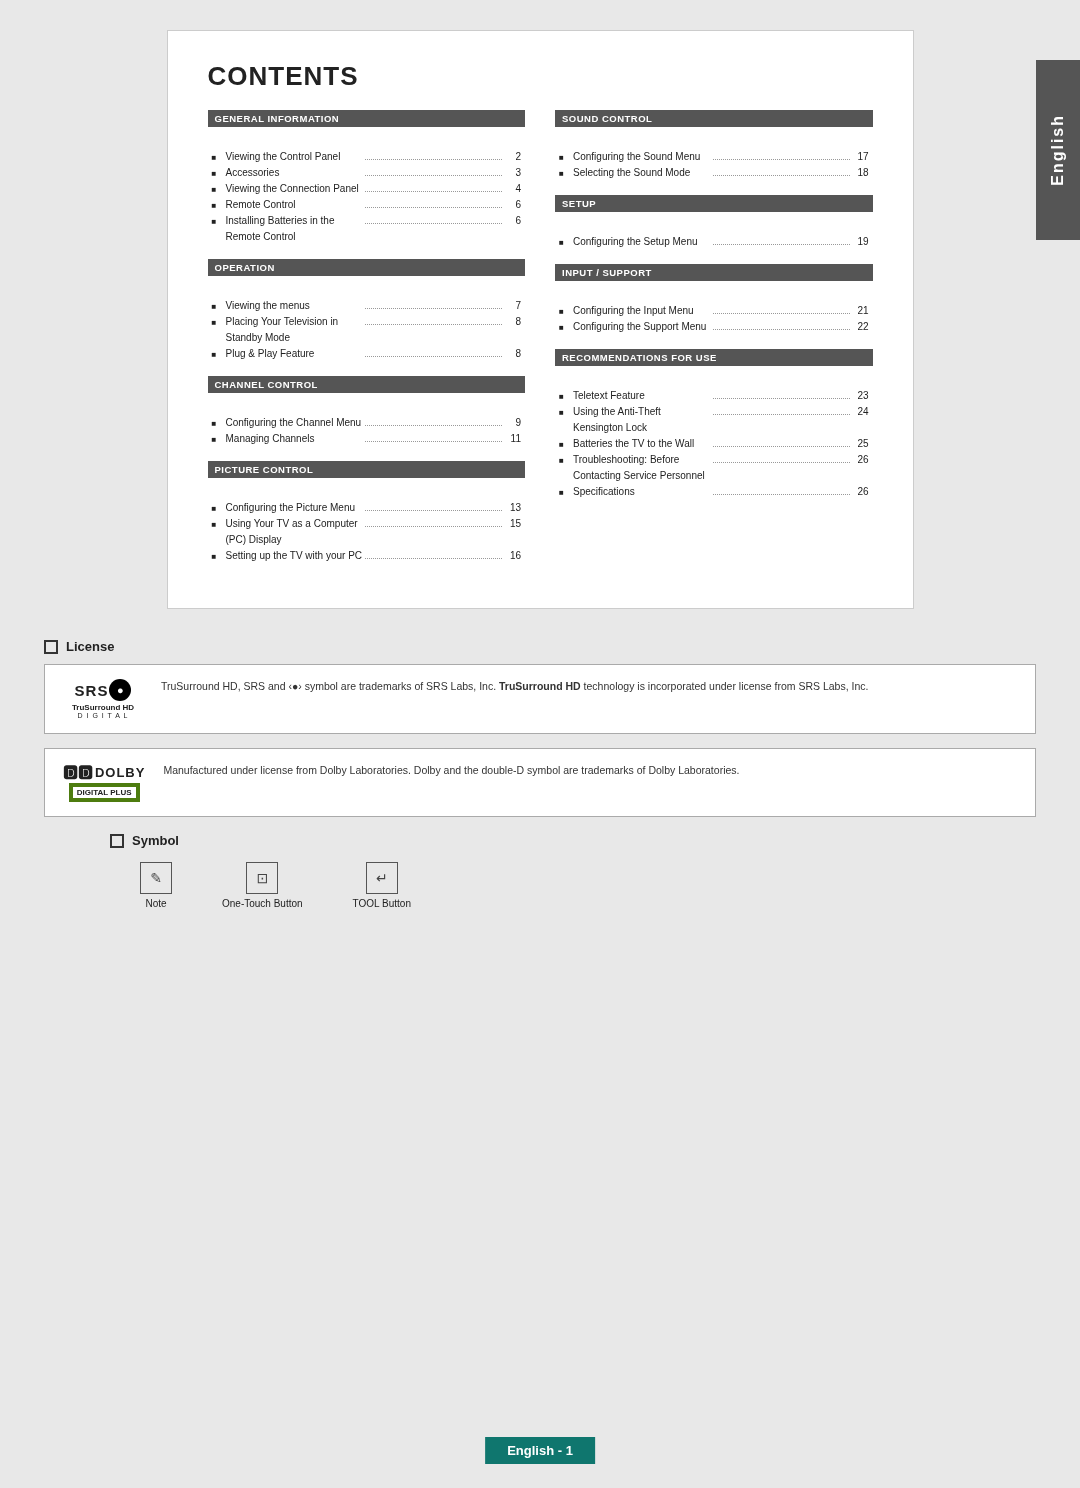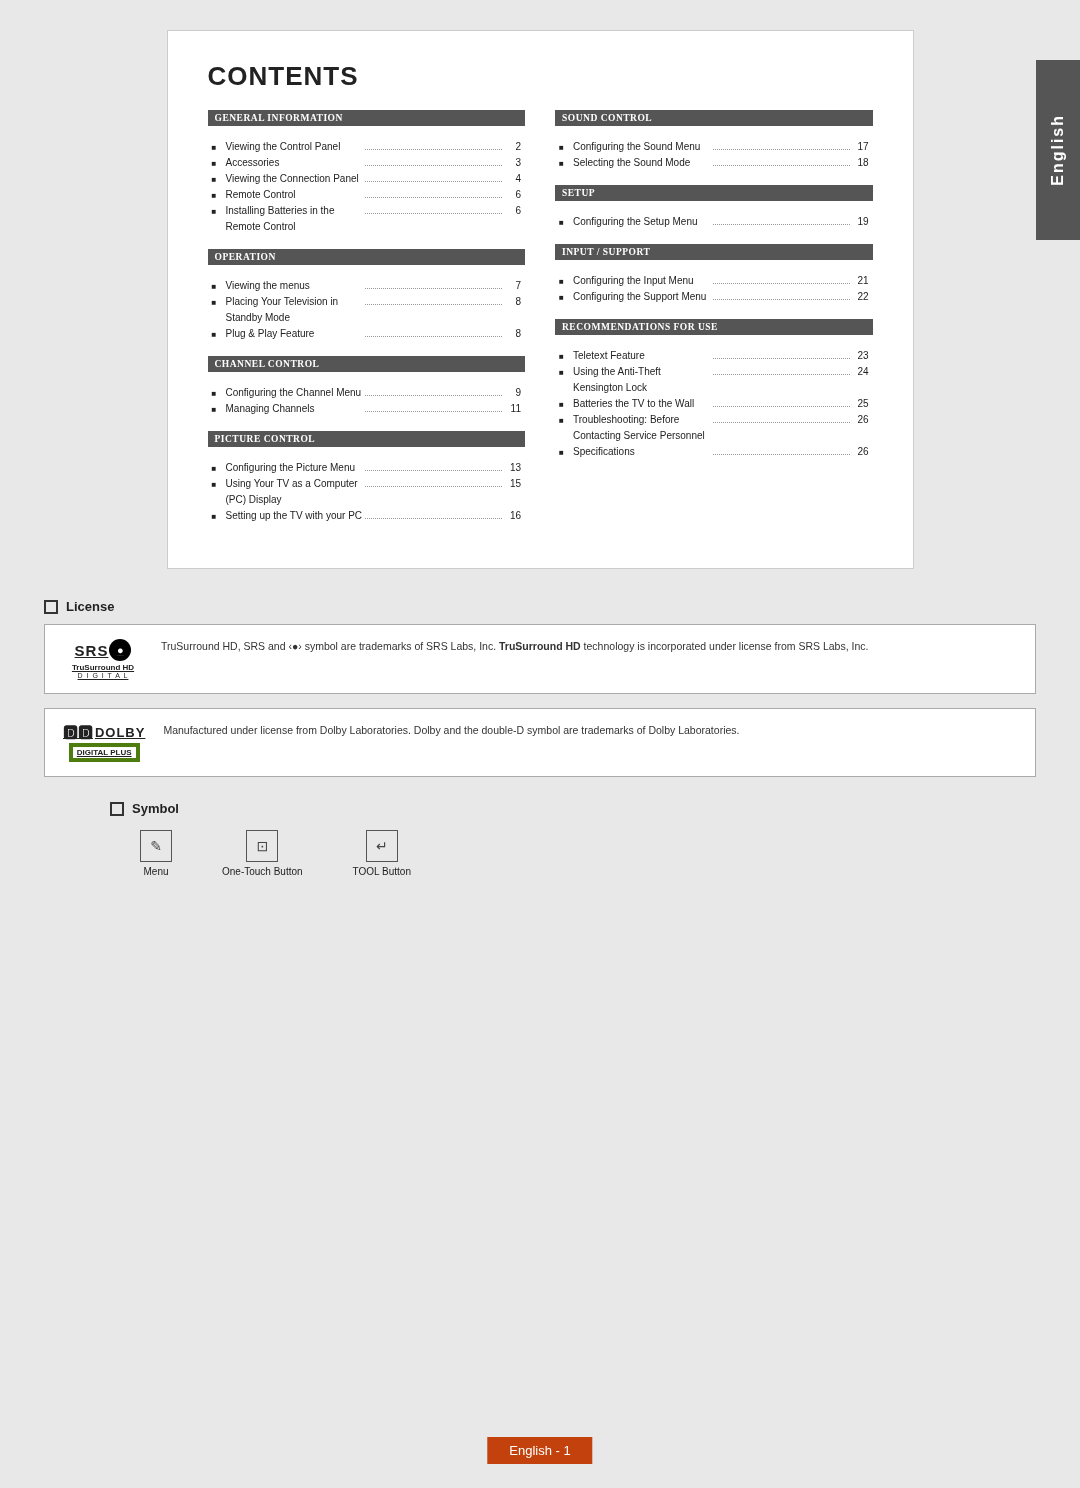--- a/index.html
+++ b/index.html
@@ -66,23 +66,22 @@
     }
     .toc-section {
       margin-bottom: 14px;
     }
     .toc-section-header {
       background: #555;
       color: #fff;
       font-size: 9.5px;
       font-weight: bold;
       padding: 3px 7px;
-      margin-bottom: 13px;
+      margin-bottom: 22px;
       letter-spacing: 0.5px;
-      font-family: Liberation Serif, serif;
     }
     .toc-item {
       display: flex;
       align-items: baseline;
       font-size: 10px;
       line-height: 1.6;
       padding: 0 4px;
     }
     .toc-bullet {
       min-width: 12px;
@@ -131,21 +130,20 @@
       gap: 18px;
       margin-bottom: 14px;
       background: #fff;
     }
     .license-logo {
       min-width: 80px;
       display: flex;
       flex-direction: column;
       align-items: center;
       justify-content: space-between;
-      text-decoration: underline;
     }
     .srs-logo {
       font-size: 15px;
       font-weight: bold;
       letter-spacing: 1px;
     }
     .srs-circle {
       display: inline-flex;
       align-items: center;
       justify-content: center;
@@ -188,21 +186,21 @@
       font-size: 10.5px;
       line-height: 1.5;
       color: #333;
     }
     .license-text strong {
       font-weight: bold;
     }
     
     .symbol-section {
       width: 860px;
-      margin-top: 10px;
+      margin-top: 2px;
     }
     .symbol-heading {
       font-size: 13px;
       font-weight: bold;
       margin-bottom: 14px;
       display: flex;
       align-items: center;
       gap: 8px;
     }
     .symbol-row {
@@ -231,24 +229,24 @@
       font-size: 10px;
     }
     
     .footer-bar {
       position: absolute;
       bottom: 30px;
       left: 50%;
       transform: translateX(-50%);
     }
     .footer-badge {
-      background: #c2410c;
+      background: #0f766e;
       color: #fff;
       font-size: 13px;
-      font-weight: normal;
+      font-weight: bold;
       padding: 6px 22px;
     }
   </style>
 </head>
 <body>
 
 <div class="page-wrapper">
 
   <div class="side-tab">
     <span class="side-tab-text">English</span>
@@ -462,21 +460,21 @@
   </div>
 
   <div class="symbol-section">
     <div class="symbol-heading">
       <span class="checkbox-icon"></span>
       <span>Symbol</span>
     </div>
     <div class="symbol-row" id="symbol-row">
         <div class="symbol-item">
           <div class="symbol-icon">✎</div>
-          <span class="symbol-label">Menu</span>
+          <span class="symbol-label">Note</span>
         </div>
         <div class="symbol-item">
           <div class="symbol-icon">⊡</div>
           <span class="symbol-label">One-Touch Button</span>
         </div>
         <div class="symbol-item">
           <div class="symbol-icon">↵</div>
           <span class="symbol-label">TOOL Button</span>
         </div>
       </div>

